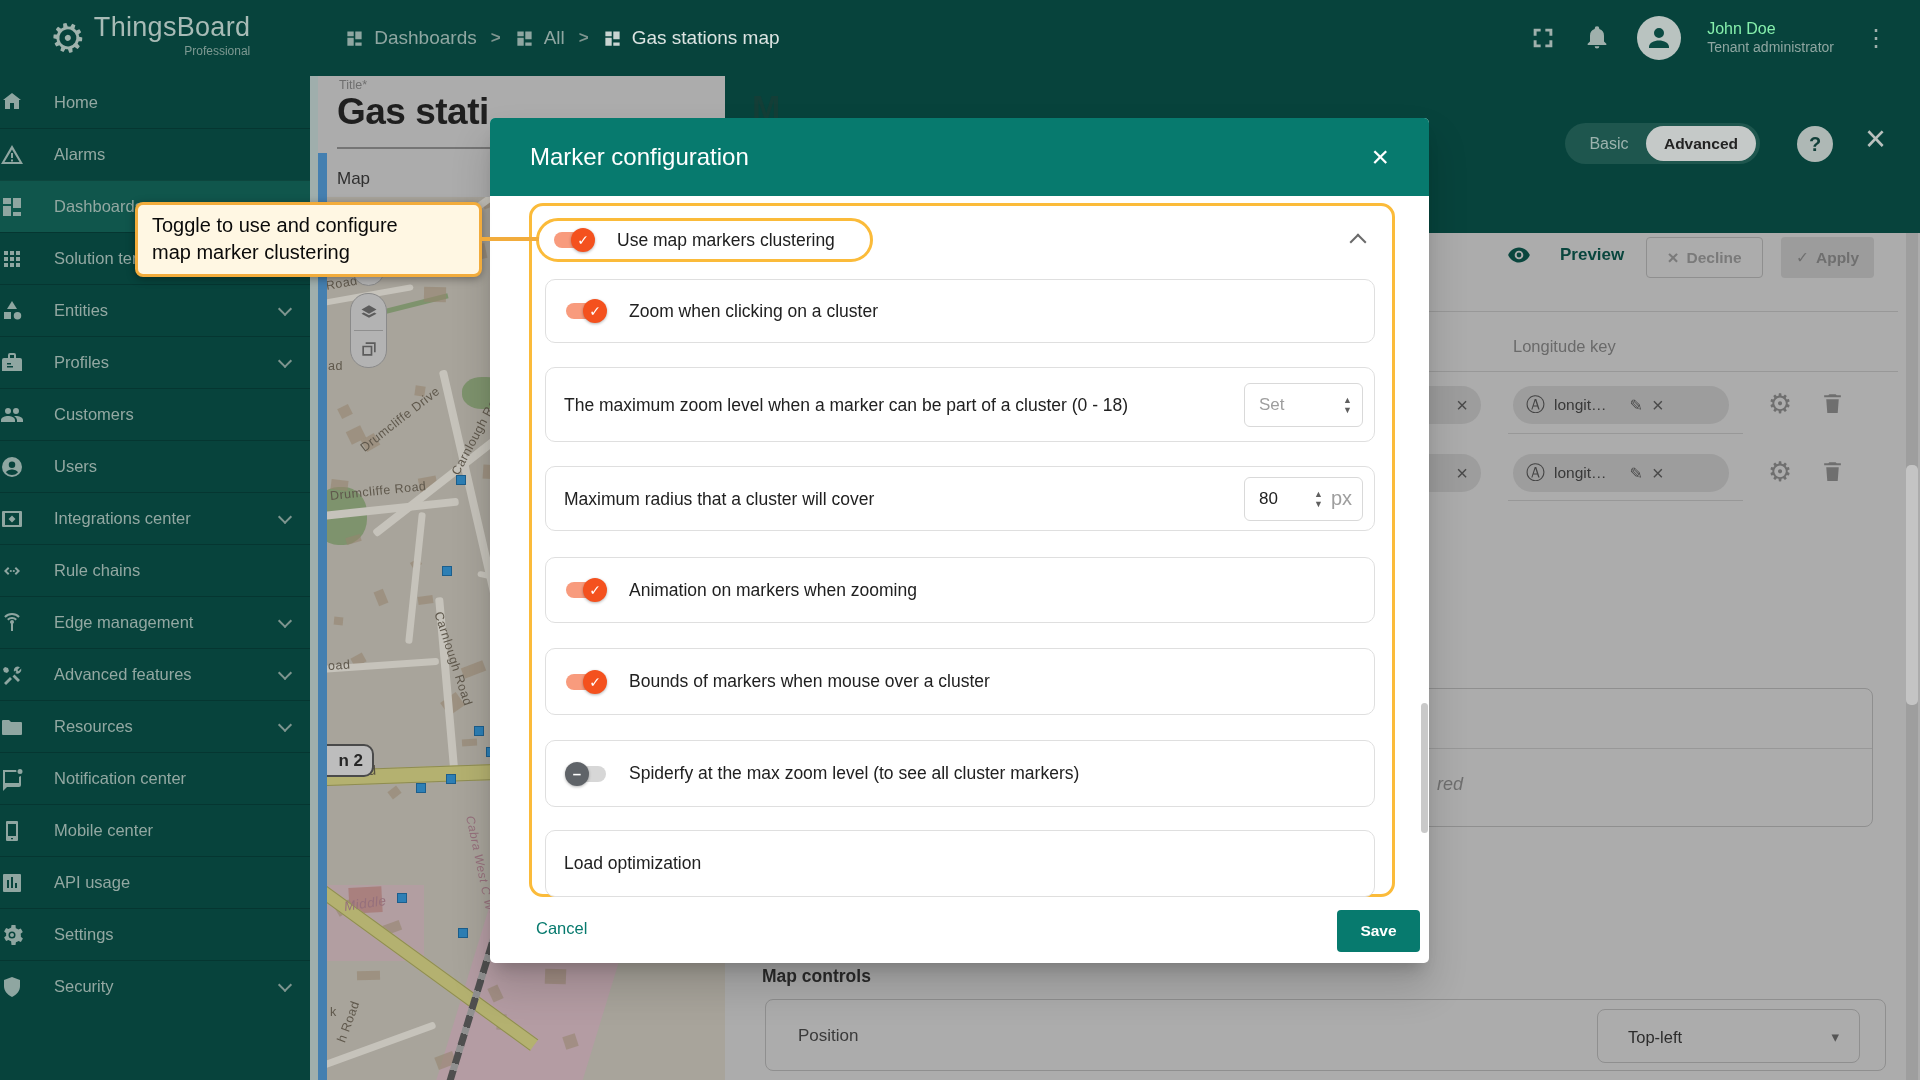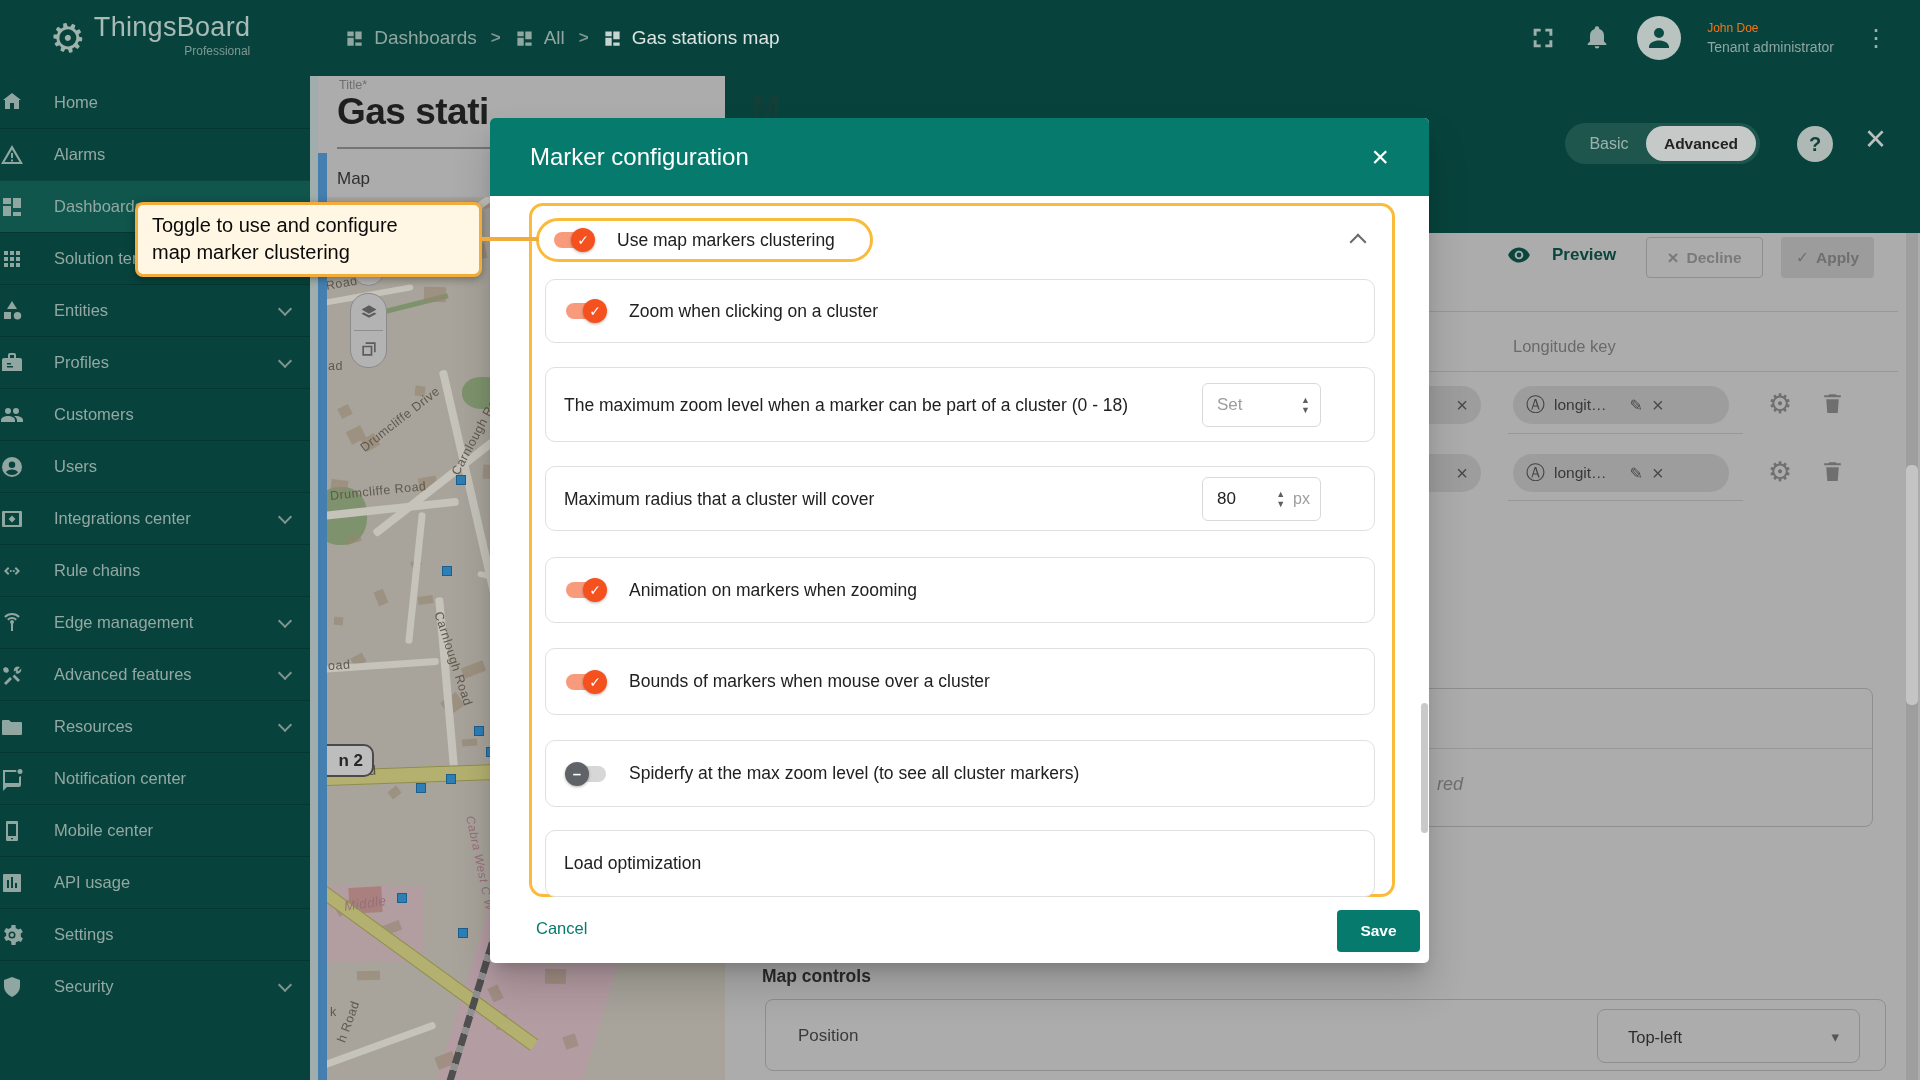--- a/index.html
+++ b/index.html
@@ -21,21 +21,21 @@
   .crumb.last { color:#DCE4E2; }
   .crumb svg { width:19px; height:19px; fill:#8FA6A1; }
   .crumb.last svg { fill:#C9D4D1; }
   .crumb-sep { color:#7E958F; font-size:17px; font-weight:700; }
   .header-right { position:absolute; right:28px; top:0; height:76px; display:flex; align-items:center; gap:26px; }
   .hicon { color:#9FB0AC; cursor:pointer; display:flex; align-items:center; }
   .hicon svg { width:28px; height:28px; fill:#9FB0AC; }
   .avatar { width:44px; height:44px; border-radius:50%; background:#B9C3C0; display:flex; align-items:center; justify-content:center; cursor:pointer; }
   .avatar svg { width:30px; height:30px; fill:#0B4A42; }
   .user-col { line-height:19px; }
-  .user-name { font-size:12px; color:#f97316; }
+  .user-name { font-size:16px; color:#86efac; }
   .user-role { font-size:14px; color:#8FA6A1; }
   .kebab { font-size:24px; color:#9FB0AC; cursor:pointer; padding:4px; }
 
   
   #sidebar { left:0; top:76px; width:318px; height:1004px; background:#07433C; z-index:4; }
   .side-item { height:52px; display:flex; align-items:center; cursor:pointer;
     border-top:1px solid rgba(0,0,0,0.18); position:relative; }
   .side-item:first-child { border-top:none; }
   .side-item.active { background:#10564C; }
   .side-item svg { width:24px; height:24px; fill:#8FA6A1; flex:none; }
@@ -79,21 +79,21 @@
   .seg-pill { position:absolute; left:840px; top:47px; width:195px; height:41px; background:#1E564E; border-radius:21px; cursor:pointer; }
   .seg-basic { position:absolute; left:0; top:0; width:88px; height:41px; display:flex; align-items:center;
     justify-content:center; font-size:16px; color:#9DB3AE; }
   .seg-advanced { position:absolute; right:4px; top:3px; width:110px; height:35px; background:#C5C9C8; border-radius:18px;
     display:flex; align-items:center; justify-content:center; font-size:15.5px; font-weight:700; color:#232323; }
   .help-circle { position:absolute; left:1072px; top:50px; width:36px; height:36px; border-radius:50%; background:#AEB8B5;
     display:flex; align-items:center; justify-content:center; font-size:20px; font-weight:700; color:#113F39; cursor:pointer; }
   .band-close { position:absolute; left:1140px; top:42px; font-size:36px; color:#B9C1BE; cursor:pointer; }
 
   #right-panel { left:725px; top:233px; width:1195px; height:847px; background:#ACACAC; z-index:2; }
-  .preview-link { position:absolute; left:781px; top:9px; display:flex; align-items:center; gap:20px;
+  .preview-link { position:absolute; left:781px; top:9px; display:flex; align-items:center; gap:28px;
     color:#0A463E; font-weight:700; font-size:17px; cursor:pointer; }
   .preview-link svg { width:26px; height:26px; fill:#0A463E; }
   .btn-decline { position:absolute; left:921px; top:4px; width:117px; height:41px; border:1.5px solid #8F8F8F;
     border-radius:4px; display:flex; align-items:center; justify-content:center; gap:8px;
     font-size:15.5px; font-weight:600; color:#7A7A7A; cursor:pointer; }
   .btn-apply { position:absolute; left:1056px; top:4px; width:93px; height:41px; background:#9C9C9C;
     border-radius:4px; display:flex; align-items:center; justify-content:center; gap:7px;
     font-size:15.5px; font-weight:600; color:#6F6F6F; cursor:pointer; }
   .rp-divider { position:absolute; height:1px; background:#989898; }
   .col-header { position:absolute; left:788px; top:104px; font-size:16.5px; color:#6A6A6A; }
@@ -131,27 +131,27 @@
   .row1-pill { position:absolute; left:46px; top:100px; width:337px; height:44px; border:3px solid #FBBB3A;
     border-radius:26px; display:flex; align-items:center; padding-left:15px; gap:23px; background:#fff; }
   .row1-label { font-size:17.5px; color:#202020; }
   .collapse-chev { position:absolute; left:862px; top:118px; width:12px; height:12px; border-left:2.5px solid #6A6A6A;
     border-top:2.5px solid #6A6A6A; transform:rotate(45deg); cursor:pointer; }
   .row-card { position:absolute; left:55px; width:830px; border:1px solid #DFDFDF; border-radius:10px;
     display:flex; align-items:center; background:#fff; }
   .row-card .tg-label { font-size:17.5px; color:#212121; margin-left:23px; }
   .row-card.pad { padding-left:20px; }
   .input-label { font-size:17.5px; color:#212121; line-height:26px; width:680px; margin-left:18px; }
-  .num-box { position:absolute; left:656px; width:119px; height:44px; border:1px solid #D9D9D9; border-radius:6px;
+  .num-box { position:absolute; left:698px; width:119px; height:44px; border:1px solid #D9D9D9; border-radius:6px;
     display:flex; align-items:center; padding:0 10px 0 14px; }
   .num-input { border:none; outline:none; width:52px; font-size:17px; color:#212121; font-family:inherit; background:transparent; }
   .num-input::placeholder { color:#9E9E9E; }
   .spinner { display:flex; flex-direction:column; gap:2px; margin-left:auto; cursor:pointer; }
   .spinner span { font-size:9px; color:#5F5F5F; line-height:8px; }
-  .unit { font-size:16px; color:#9E9E9E; margin-left:8px; }
+  .unit { font-size:20px; color:#9E9E9E; margin-left:8px; }
   .section-label { font-size:17.5px; font-weight:500; color:#212121; margin-left:18px; }
   .modal-footer-cancel { position:absolute; left:46px; top:801px; font-size:16.5px; font-weight:400; color:#077A6E; cursor:pointer; }
   .btn-save { position:absolute; left:847px; top:792px; width:83px; height:42px; background:#077A6E; border-radius:4px;
     display:flex; align-items:center; justify-content:center; font-size:15.5px; font-weight:700; color:#fff; cursor:pointer; }
   .modal-scroll-thumb { position:absolute; left:931px; top:585px; width:7px; height:130px; background:#C9C9C9; border-radius:4px; cursor:pointer; }
 
   
   .tgl { position:relative; width:40px; height:16px; flex:none; cursor:pointer; }
   .tgl .track { position:absolute; left:0; top:0; width:40px; height:16px; border-radius:8px; background:#F89B7D; }
   .tgl .thumb { position:absolute; top:-4px; left:17px; width:24px; height:24px; border-radius:50%; background:#F4511E;

